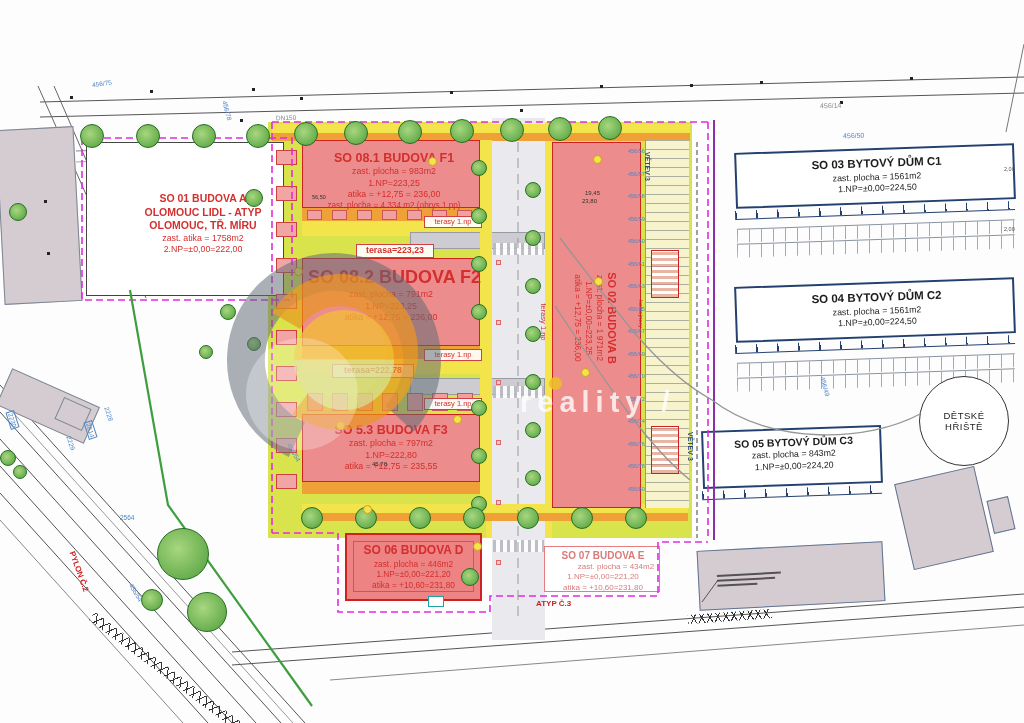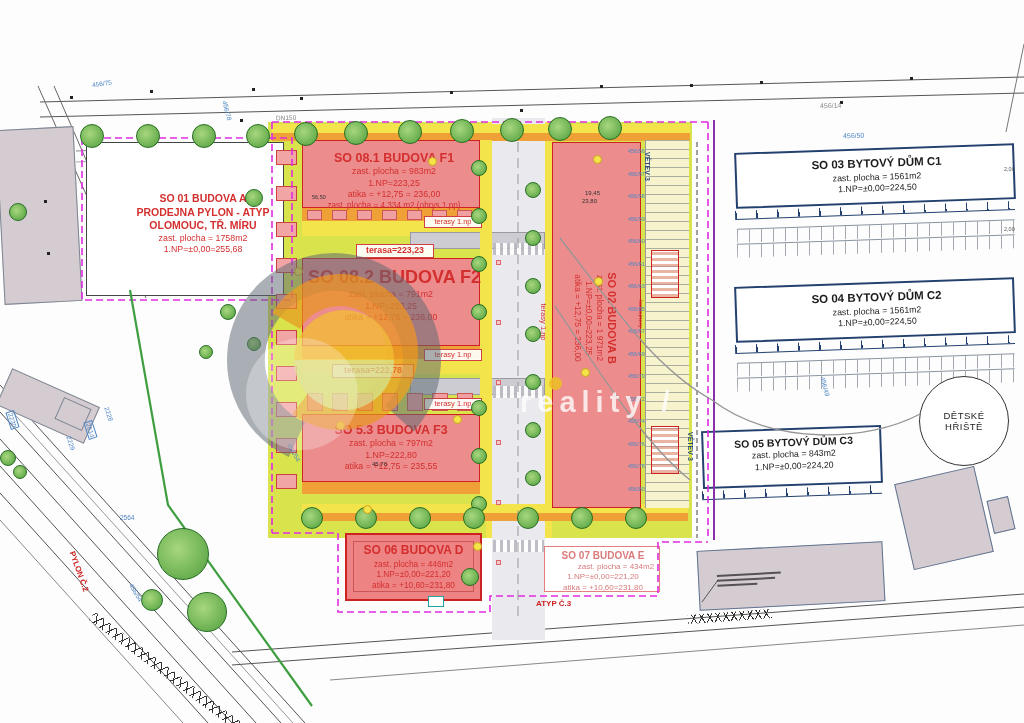--- a/index.html
+++ b/index.html
@@ -98,24 +98,24 @@
     <div class="noteline" style="left:18px;top:24px;width:64px;"></div>
     <div class="noteline" style="left:18px;top:29px;width:58px;"></div>
     <div class="noteline" style="left:18px;top:34px;width:40px;"></div>
   </div>
   <div class="graybld" style="left:903px;top:474px;width:82px;height:88px;transform:rotate(-13deg);"></div>
   <div class="graybld" style="left:990px;top:498px;width:22px;height:34px;transform:rotate(-13deg);"></div>
 
   <div class="abs" style="left:86px;top:142px;width:198px;height:154px;background:#fff;border:1.3px solid #444;box-sizing:border-box;"></div>
   <div class="blk" style="left:118px;top:192px;width:170px;">
     <div class="t" style="font-size:10.5px;">SO 01 BUDOVA A</div>
-    <div class="t" style="font-size:10.5px;">PRODEJNA PYLON - ATYP</div>
+    <div class="t" style="font-size:10.5px;">OLOMOUC LIDL - ATYP</div>
     <div class="t" style="font-size:10.5px;">OLOMOUC, TŘ. MÍRU</div>
-    <div class="s">zast. plocha = 1758m2</div>
-    <div class="s">1.NP=±0,00=255,68</div>
+    <div class="s">zast. atika = 1758m2</div>
+    <div class="s">2.NP=±0,00=222,00</div>
   </div>
 
   <div class="abs" id="garden-col" style="left:272px;top:141px;width:30px;height:362px;">
       <div class="gsq" style="left: 4px; top: 9px; width: 21px; height: 15px;"></div>
       <div class="gsq" style="left: 4px; top: 45px; width: 21px; height: 15px;"></div>
       <div class="gsq" style="left: 4px; top: 81px; width: 21px; height: 15px;"></div>
       <div class="gsq" style="left: 4px; top: 117px; width: 21px; height: 15px;"></div>
       <div class="gsq" style="left: 4px; top: 153px; width: 21px; height: 15px;"></div>
       <div class="gsq" style="left: 4px; top: 189px; width: 21px; height: 15px;"></div>
       <div class="gsq" style="left: 4px; top: 225px; width: 21px; height: 15px;"></div>

